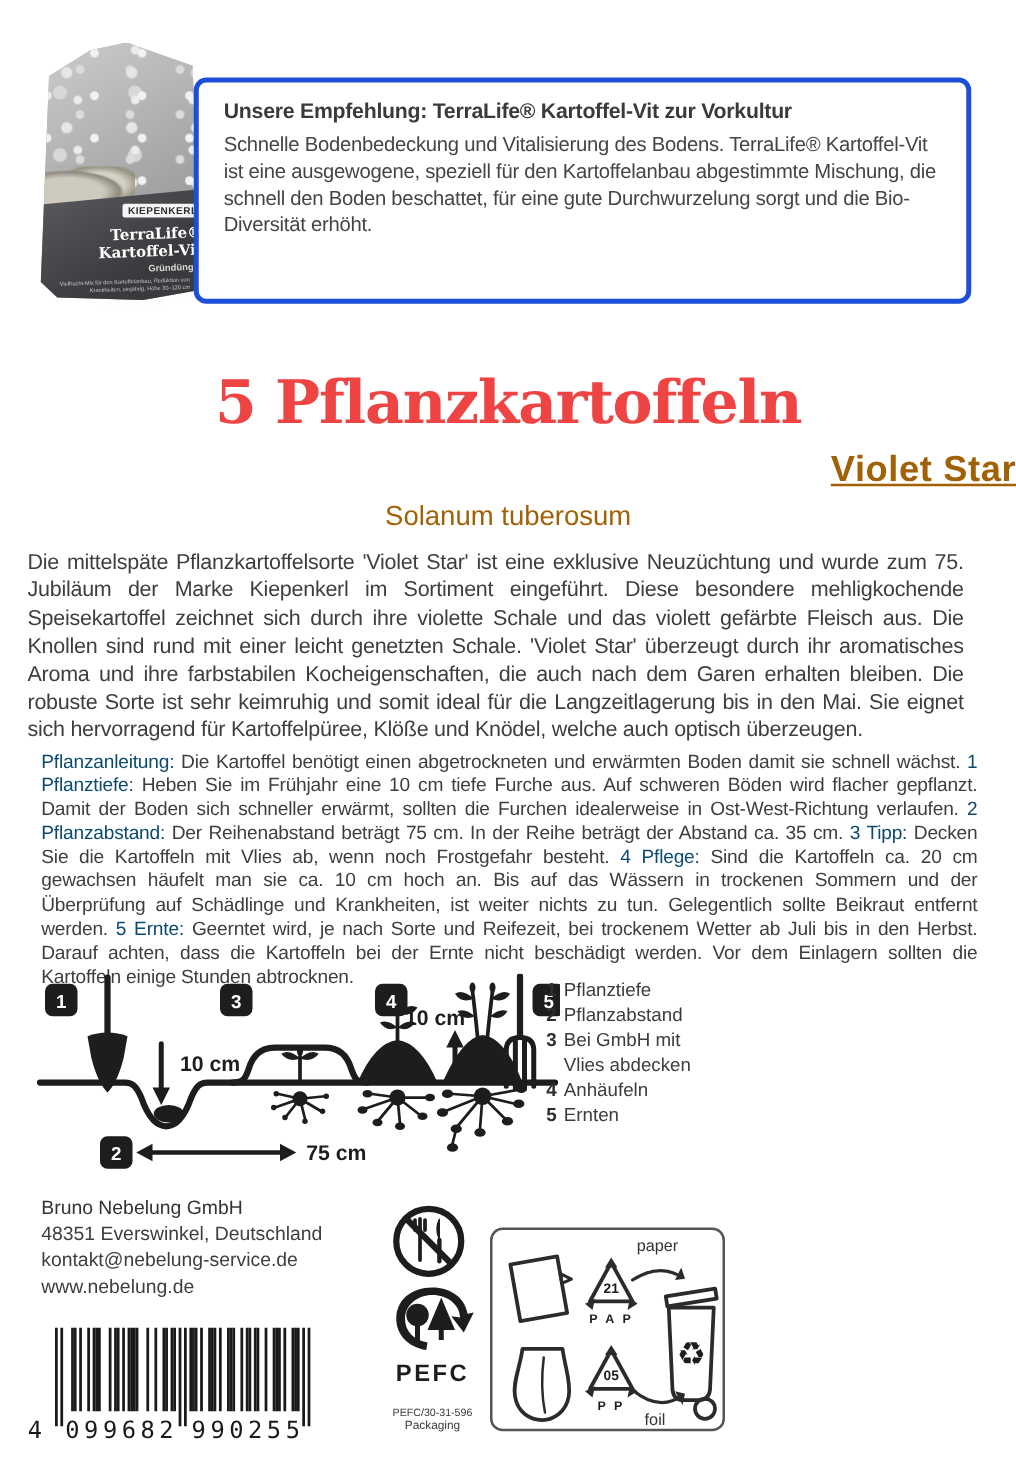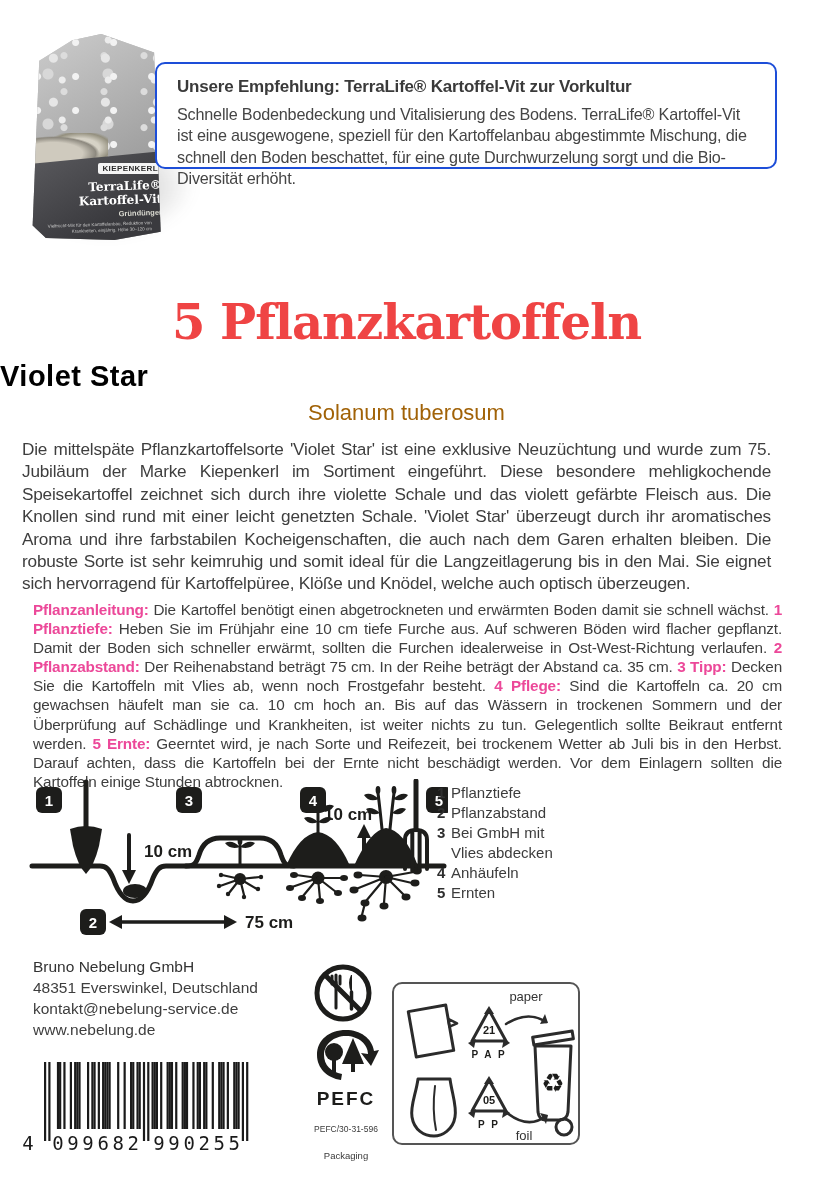--- a/index.html
+++ b/index.html
@@ -30,56 +30,56 @@
   .pkg-band{position:absolute;left:0;bottom:0;width:100%;height:44%;
       clip-path:polygon(0 16%,100% 2%,100% 100%,0 100%);
       background:linear-gradient(150deg,#5c5c60,#3a3a3e 70%);
       color:#fff;text-align:right;}
   .pkg-badge{display:inline-block;margin-top:14px;background:#f4f4f4;color:#2c2c2c;
       border-radius:2px;padding:1px 4px;font-size:8px;font-weight:bold;letter-spacing:.4px;}
   .pkg-brandline{font-family:"DejaVu Serif",serif;font-weight:bold;font-size:12px;
       margin-top:5px;transform:rotate(-2deg);}
   .pkg-sub{font-size:7.5px;font-weight:bold;color:#d9d9d0;margin-top:2px;transform:rotate(-2deg);}
   .pkg-fine{font-size:4.5px;color:#c4c4c4;margin:3px 10px 0;line-height:1.4;transform:rotate(-2deg);}
-  #promo-box{position:absolute;left:155px;top:62px;width:622px;height:107px;
-      border:2px solid #1d4ed8;border-radius:10px;box-sizing:border-box;
+  #promo-box{position:absolute;left:155px;top:62px;width:622px;height:181px;
+      border:4px solid #1d4ed8;border-radius:10px;box-sizing:border-box;
       padding:13px 18px 17px 20px;background:#fff;}
   #promo-title{font-weight:bold;font-size:17px;color:#3a3a3a;margin-bottom:7px;letter-spacing:-.2px;}
   #promo-body{font-size:16.2px;line-height:1.32;color:#454545;letter-spacing:-.2px;}
   
   #h1{position:absolute;left:0;top:294px;width:100%;text-align:center;
       font-family:"DejaVu Serif",serif;font-weight:bold;font-size:48px;color:#ef4444;letter-spacing:-1px;}
-  #variety{position:absolute;left:0;top:360px;width:100%;text-align:left;
-      font-weight:bold;font-size:29px;color:#000000;letter-spacing:.5px;}
+  #variety{position:absolute;left:0;top:360px;width:100%;text-align:right;
+      font-weight:bold;font-size:29px;color:#a16207;letter-spacing:.5px;text-decoration:underline;}
   #botanical{position:absolute;left:0;top:400px;width:100%;text-align:center;
       font-size:22px;color:#a16207;}
   
   #description{position:absolute;left:22px;top:438px;width:749px;font-size:17.2px;
       line-height:22.4px;text-align:justify;color:#3e3e3e;letter-spacing:-.2px;}
   #instructions{position:absolute;left:33px;top:600px;width:749px;font-size:15.3px;
       line-height:19.1px;text-align:justify;color:#3e3e3e;letter-spacing:-.15px;}
-  #instructions .b{font-weight:bold;color:#ec4899;}
+  #instructions .b{font-weight:normal;color:#0c4a6e;}
   
   #diagram{position:absolute;left:28px;top:779px;}
   svg text{font-family:"Liberation Sans",sans-serif;}
   .dlabel{font-size:17px;font-weight:bold;fill:#1d1d1b;}
   .badge-num{font-size:15px;font-weight:bold;fill:#ffffff;}
   #legend{position:absolute;left:437px;top:783px;font-size:15px;color:#3c3c3c;}
   .legend-row{display:flex;line-height:20px;}
   .legend-num{width:14px;font-weight:bold;color:#2e2e2e;}
   
   #address{position:absolute;left:33px;top:956px;font-size:15.5px;line-height:21px;color:#3e3e3e;}
   #address .company{font-weight:normal;color:#333;}
   #barcode{position:absolute;left:20px;top:1062px;}
   .ean-digit{font-family:"DejaVu Sans Mono",monospace;font-size:19px;fill:#1a1a1a;}
   #nofood{position:absolute;left:312px;top:962px;}
   #pefc-block{position:absolute;left:300px;top:1028px;width:92px;text-align:center;color:#1d1d1b;}
   #pefc-word{font-size:19px;font-weight:bold;letter-spacing:2px;margin-top:-2px;}
   #pefc-cert{font-size:8.5px;margin-top:14px;color:#3a3a3a;}
-  #pefc-caption{font-size:9.5px;margin-top:16px;color:#3a3a3a;}
+  #pefc-caption{font-size:9.5px;color:#3a3a3a;}
   #disposal{position:absolute;left:392px;top:982px;width:188px;height:163px;
       border:2px solid #555;border-radius:10px;box-sizing:border-box;background:#fff;}
   .small-label{font-size:13px;fill:#333;}
   .tri-num{font-size:11px;font-weight:bold;fill:#1d1d1b;}
   .tri-code{font-size:10px;font-weight:bold;letter-spacing:2px;fill:#1d1d1b;}
 </style>
 </head>
 <body>
 
 <div id="page">

